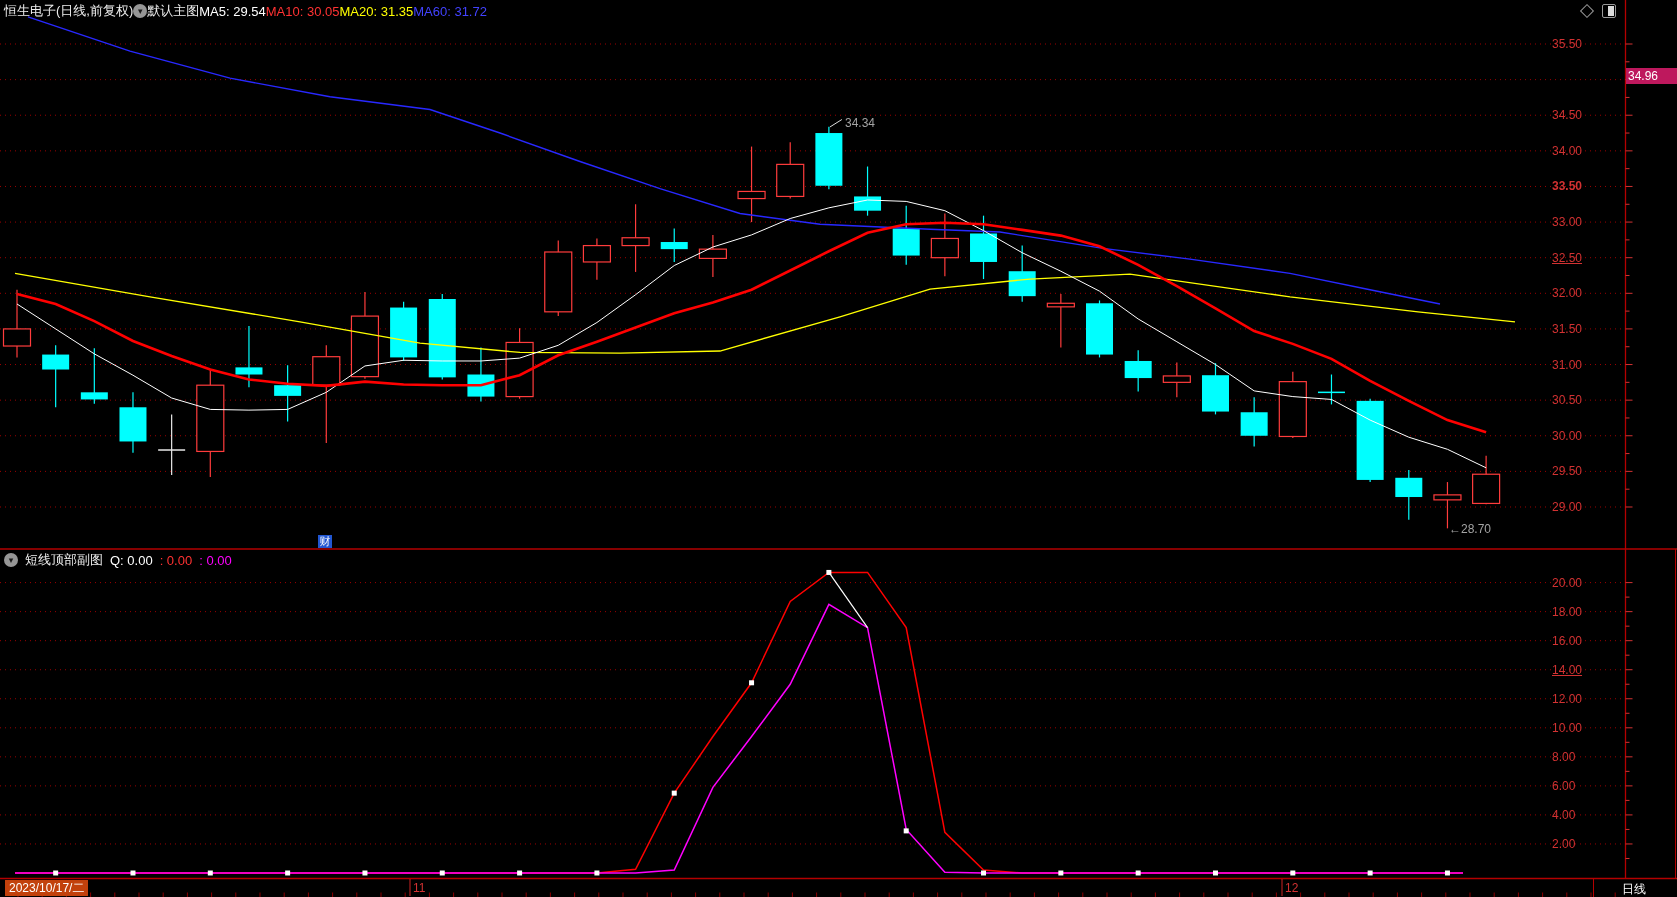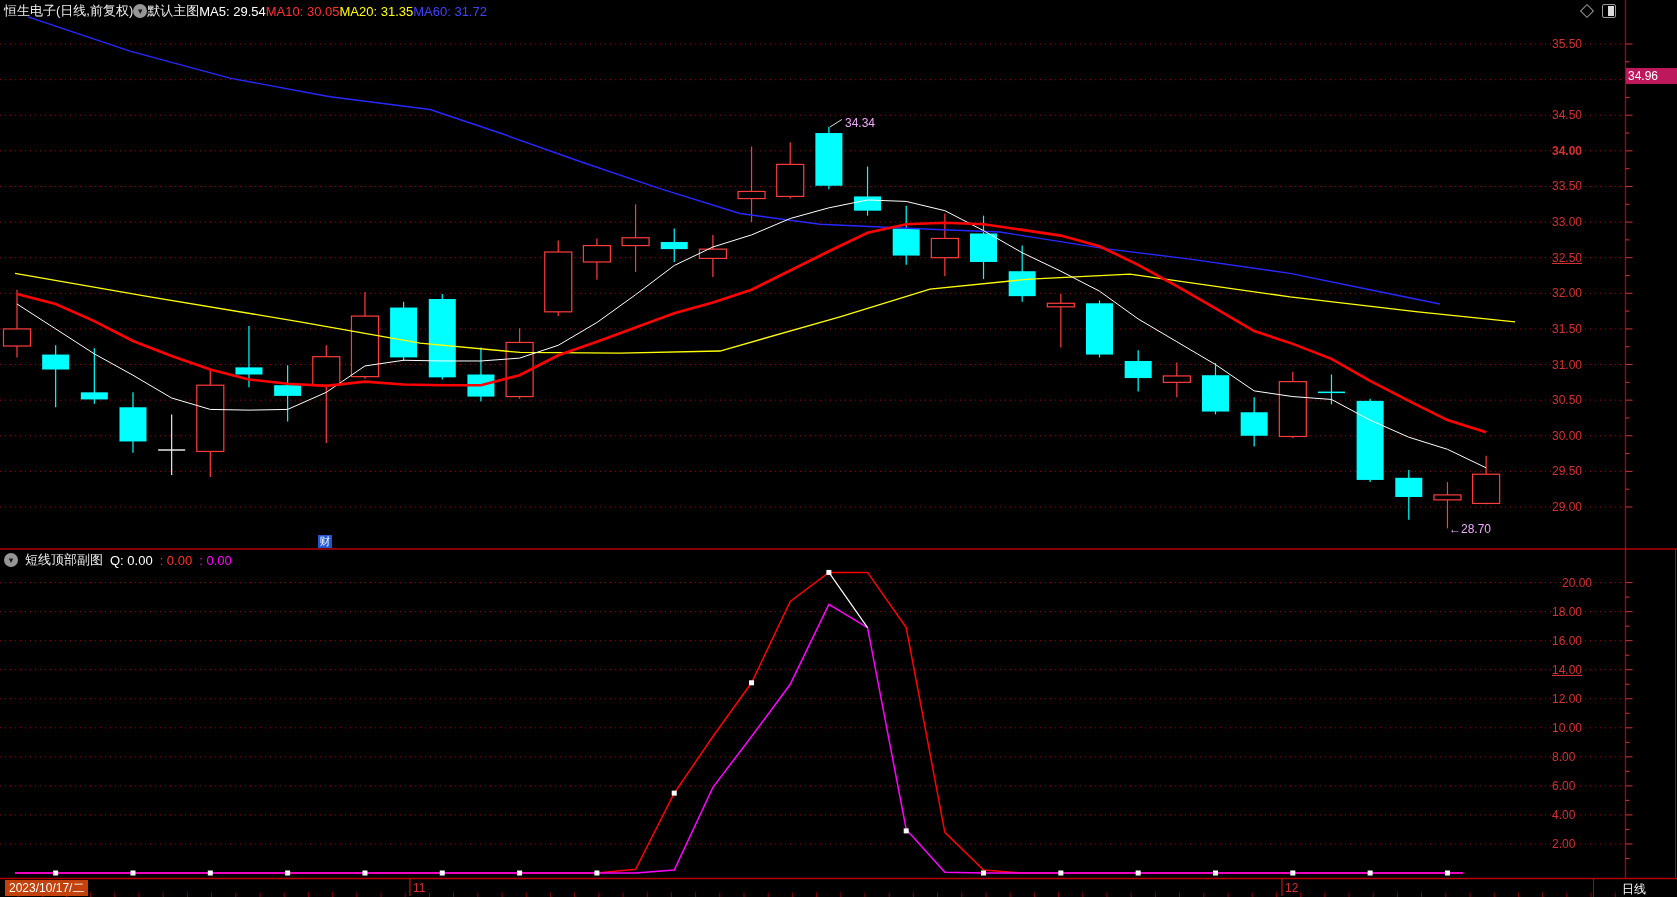--- a/index.html
+++ b/index.html
@@ -14,21 +14,21 @@
   .tools{position:absolute;top:0;height:22px;left:1582px;display:flex;align-items:center;gap:10px;z-index:5}
   .diamond{width:8px;height:8px;border:1px solid #9a9a9a;transform:rotate(45deg)}
   .panel{width:12px;height:12px;border:1px solid #9a9a9a;border-radius:2px;position:relative}
   .panel i{position:absolute;top:1px;right:1px;bottom:1px;width:6px;background:#dcdcdc}
   .subhdr{position:absolute;left:4px;top:551px;height:18px;display:flex;align-items:center;gap:7px;
     font-size:13px;color:#eee;white-space:nowrap;z-index:5}
   .q1{color:#fff}.q2{color:#ff3232}.q3{color:#ff00ff}
   .axlbl{position:absolute;left:1552px;color:#d23232;font-size:12px;line-height:14px;z-index:4}
   .pricetag{position:absolute;left:1626px;top:68px;width:50px;height:16px;background:#be185d;color:#fff;
     font-size:12px;display:flex;align-items:center;padding-left:2px;z-index:6}
-  .anno{position:absolute;color:#f0abfc;font-size:12px;white-space:nowrap;z-index:5}
+  .anno{position:absolute;color:#a3a3a3;font-size:12px;white-space:nowrap;z-index:5}
   .signal{position:absolute;left:318px;top:535px;width:14px;height:13px;background:#2156d2;color:#fff;
     font-size:11px;display:flex;align-items:center;justify-content:center;z-index:5}
   .datetag{position:absolute;left:5px;top:880px;height:16px;background:#c2410c;color:#fff;font-size:12px;
     display:flex;align-items:center;padding:0 4px;z-index:5}
   .mlabel{position:absolute;top:881px;color:#d23232;font-size:12px;z-index:5}
   .period{position:absolute;left:1594px;top:881px;width:80px;text-align:center;color:#fff;font-size:12px;z-index:5}
 </style>
 </head>
 <body>
 
@@ -330,32 +330,32 @@
   <div class="signal">财</div>
 
   <div class="datetag">2023/10/17/二</div>
   <span class="mlabel" style="left:413px">11</span>
   <span class="mlabel" style="left:1285px">12</span>
   <div class="period">日线</div>
 
   <div id="labels">
       <div class="axlbl" style="top: 37px;">35.50</div>
       <div class="axlbl" style="top: 108.23px;">34.50</div>
-      <div class="axlbl" style="top: 143.845px; font-weight: bold;">34.00</div>
-      <div class="axlbl" style="top: 179.46px;">33.50</div>
+      <div class="axlbl" style="top: 143.845px;">34.00</div>
+      <div class="axlbl" style="top: 179.46px; font-weight: bold;">33.50</div>
       <div class="axlbl" style="top: 215.075px;">33.00</div>
       <div class="axlbl" style="top: 250.69px; text-decoration: underline;">32.50</div>
       <div class="axlbl" style="top: 286.305px;">32.00</div>
       <div class="axlbl" style="top: 321.92px;">31.50</div>
       <div class="axlbl" style="top: 357.535px;">31.00</div>
       <div class="axlbl" style="top: 393.15px;">30.50</div>
       <div class="axlbl" style="top: 428.765px;">30.00</div>
       <div class="axlbl" style="top: 464.38px;">29.50</div>
       <div class="axlbl" style="top: 499.995px;">29.00</div>
-      <div class="axlbl" style="top: 575.6px; margin-left: 10px;">20.00</div>
+      <div class="axlbl" style="top: 575.6px;">20.00</div>
       <div class="axlbl" style="top: 604.64px;">18.00</div>
       <div class="axlbl" style="top: 633.68px;">16.00</div>
       <div class="axlbl" style="top: 662.72px; text-decoration: underline;">14.00</div>
       <div class="axlbl" style="top: 691.76px;">12.00</div>
       <div class="axlbl" style="top: 720.8px;">10.00</div>
       <div class="axlbl" style="top: 749.84px;">8.00</div>
       <div class="axlbl" style="top: 778.88px; text-align: center;">6.00</div>
       <div class="axlbl" style="top: 807.92px;">4.00</div>
       <div class="axlbl" style="top: 836.96px;">2.00</div>
     </div>

